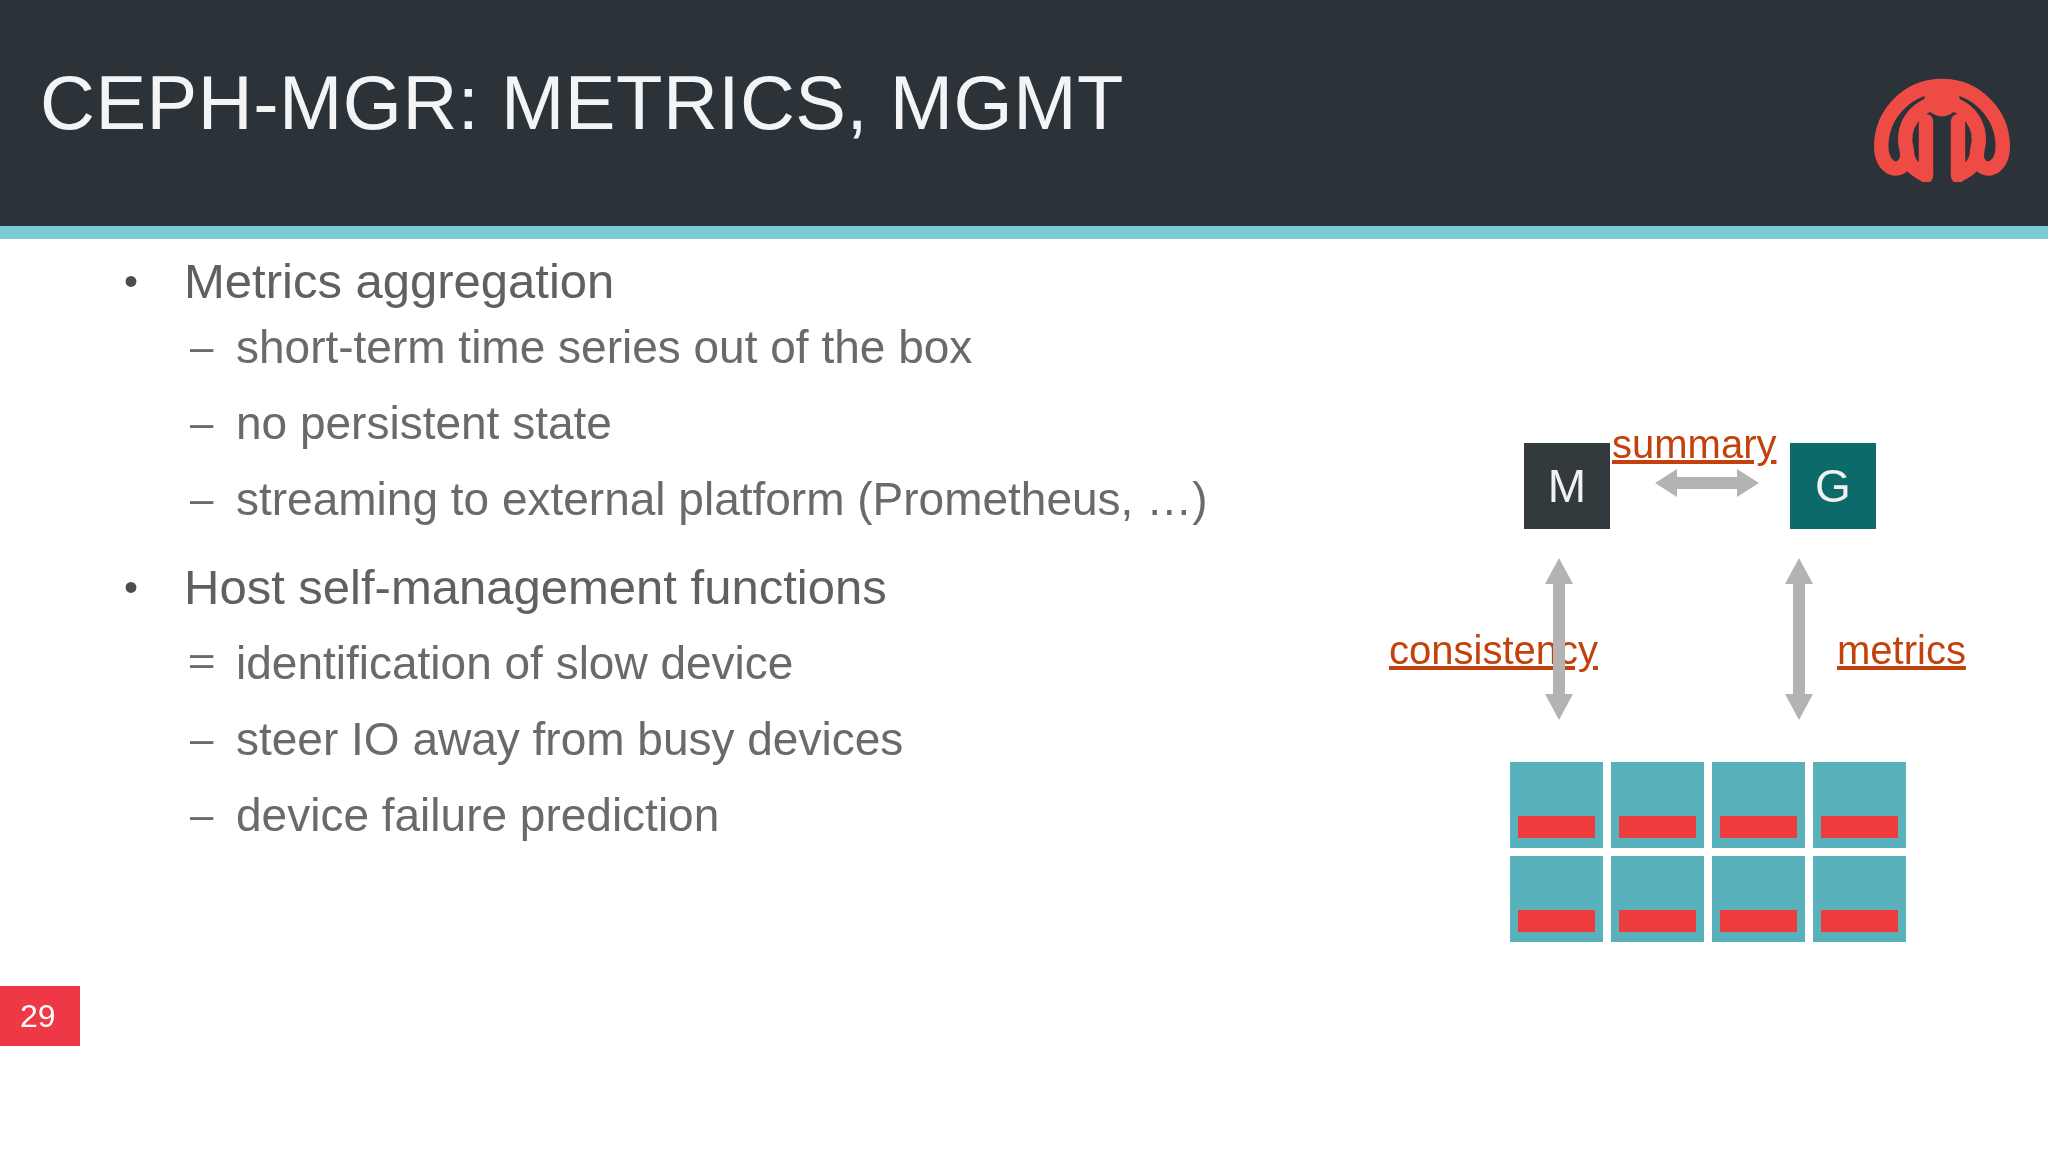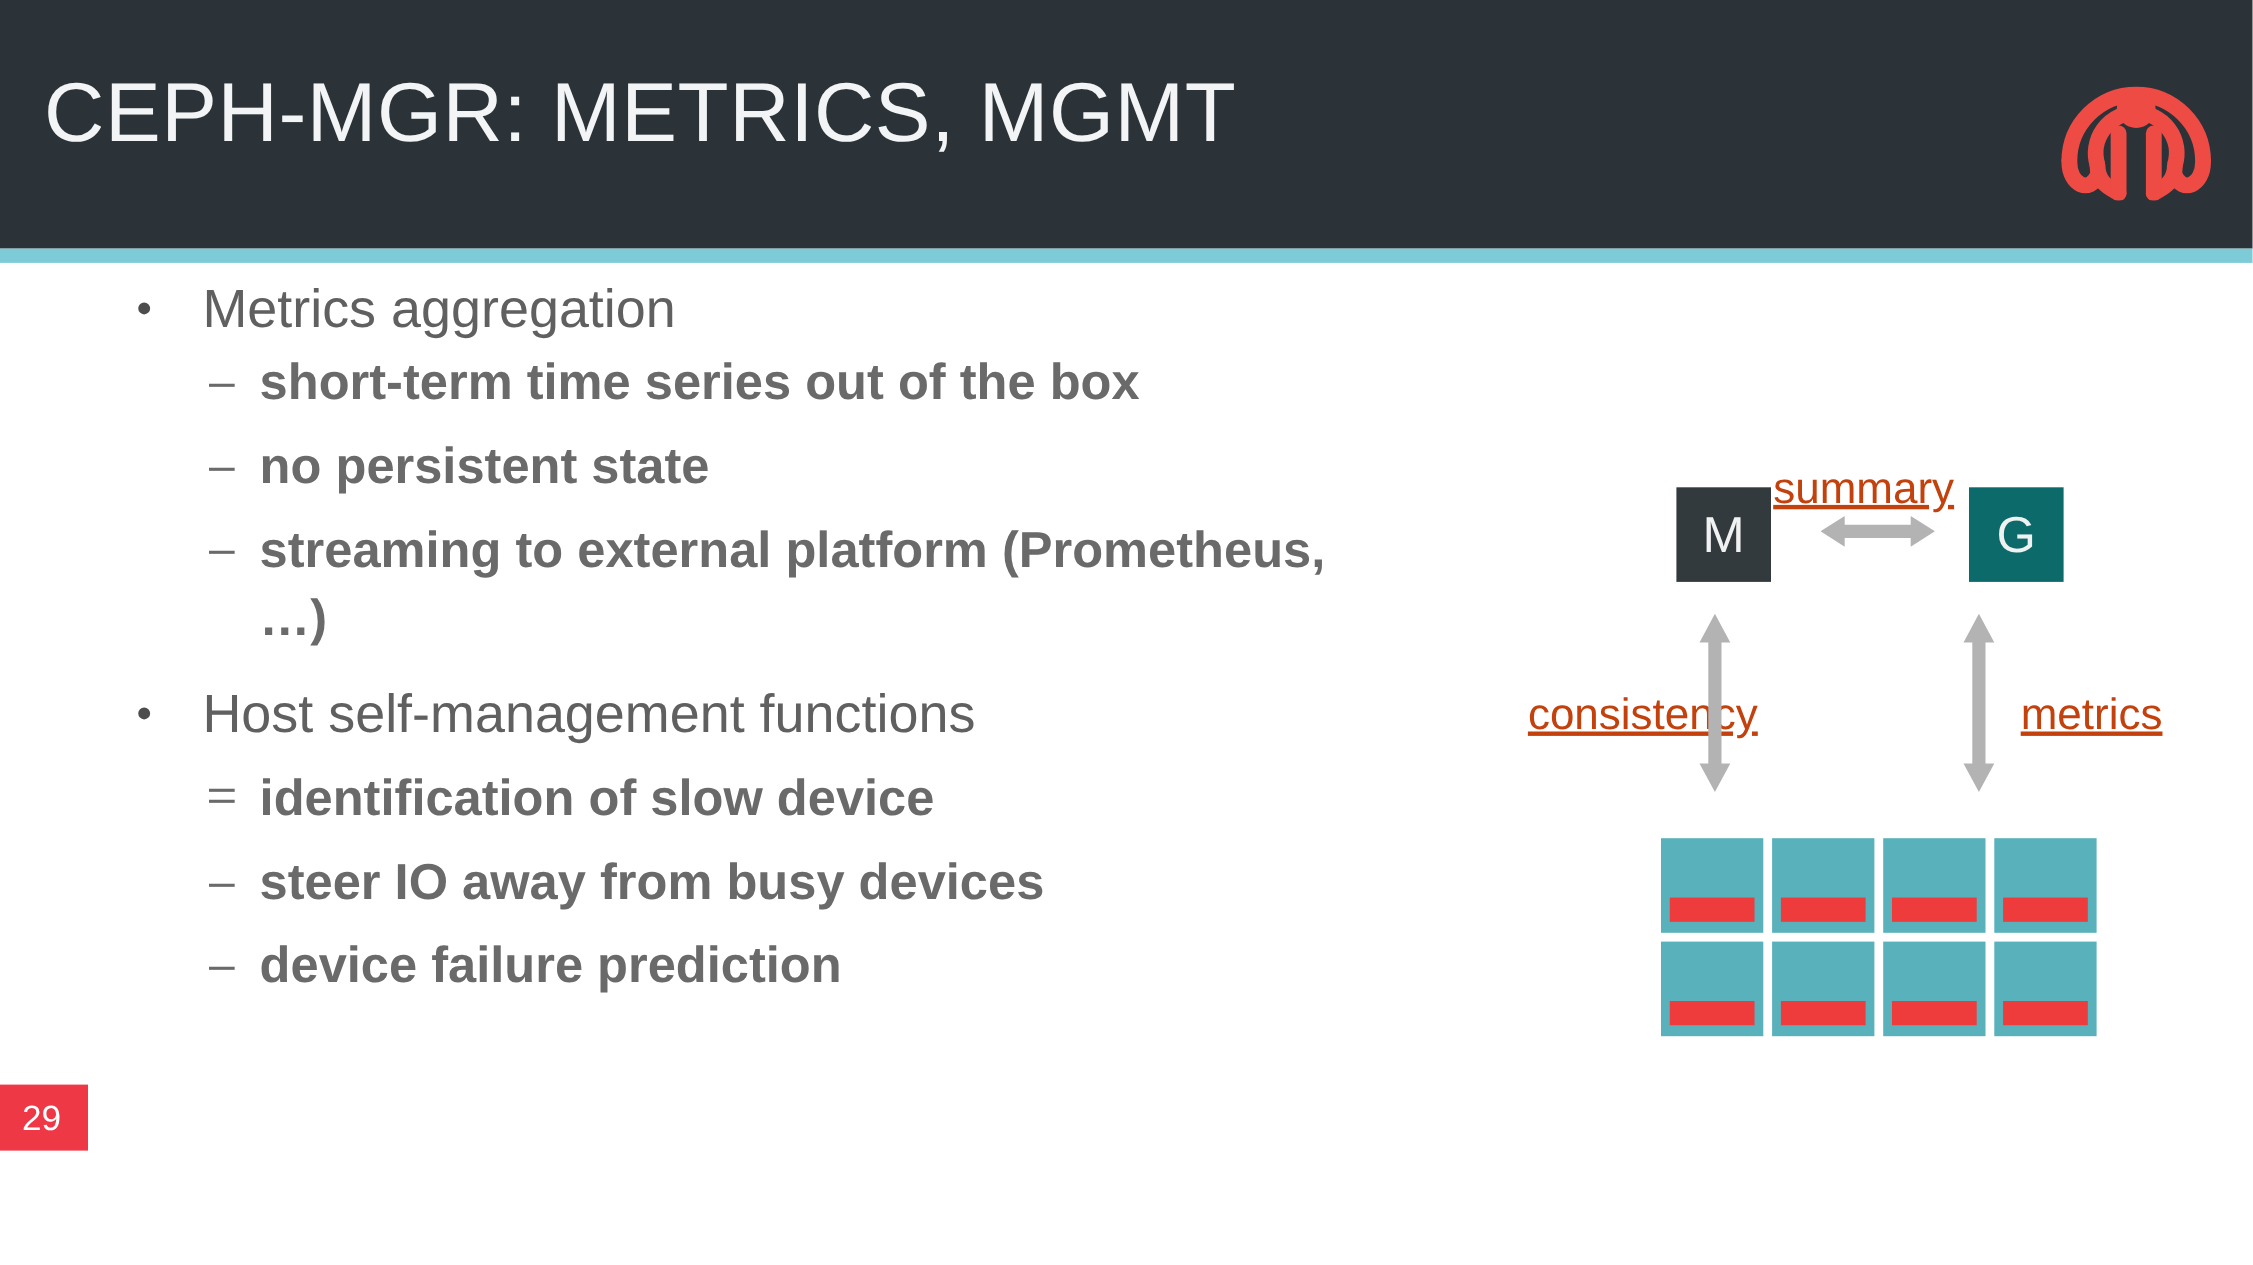--- a/index.html
+++ b/index.html
@@ -95,21 +95,20 @@
     left: 190px;
     top: 0;
     width: 40px;
     font-size: 42px;
     line-height: 62px;
     color: #6a6a6a;
   }
   .lvl2 .txt {
     display: block;
     margin-left: 46px;
-    font-weight: bold;
   }
   .gap-sm { height: 12px; }
 
   
   #diagram {
     position: absolute;
     left: 1350px;
     top: 400px;
     width: 700px;
     height: 600px;

